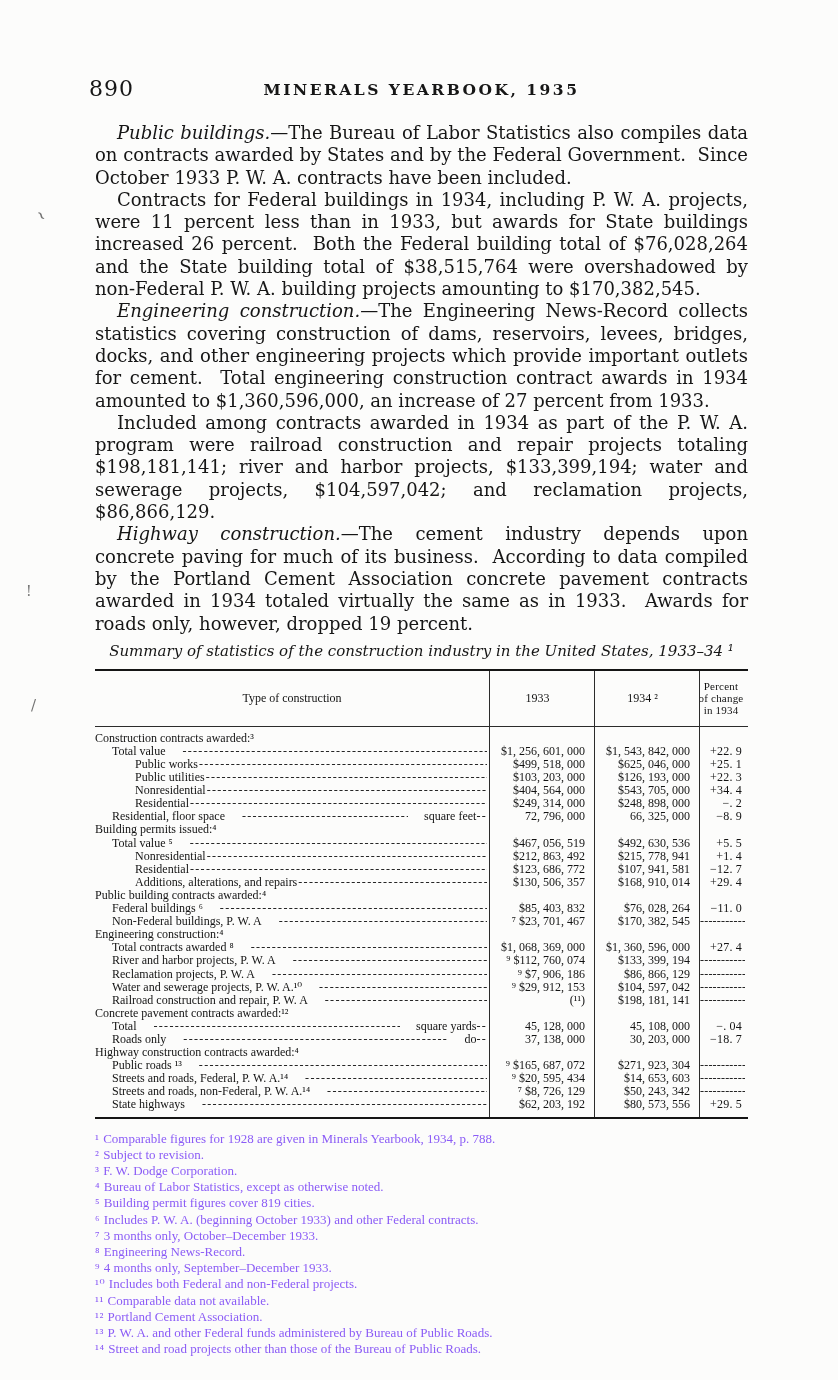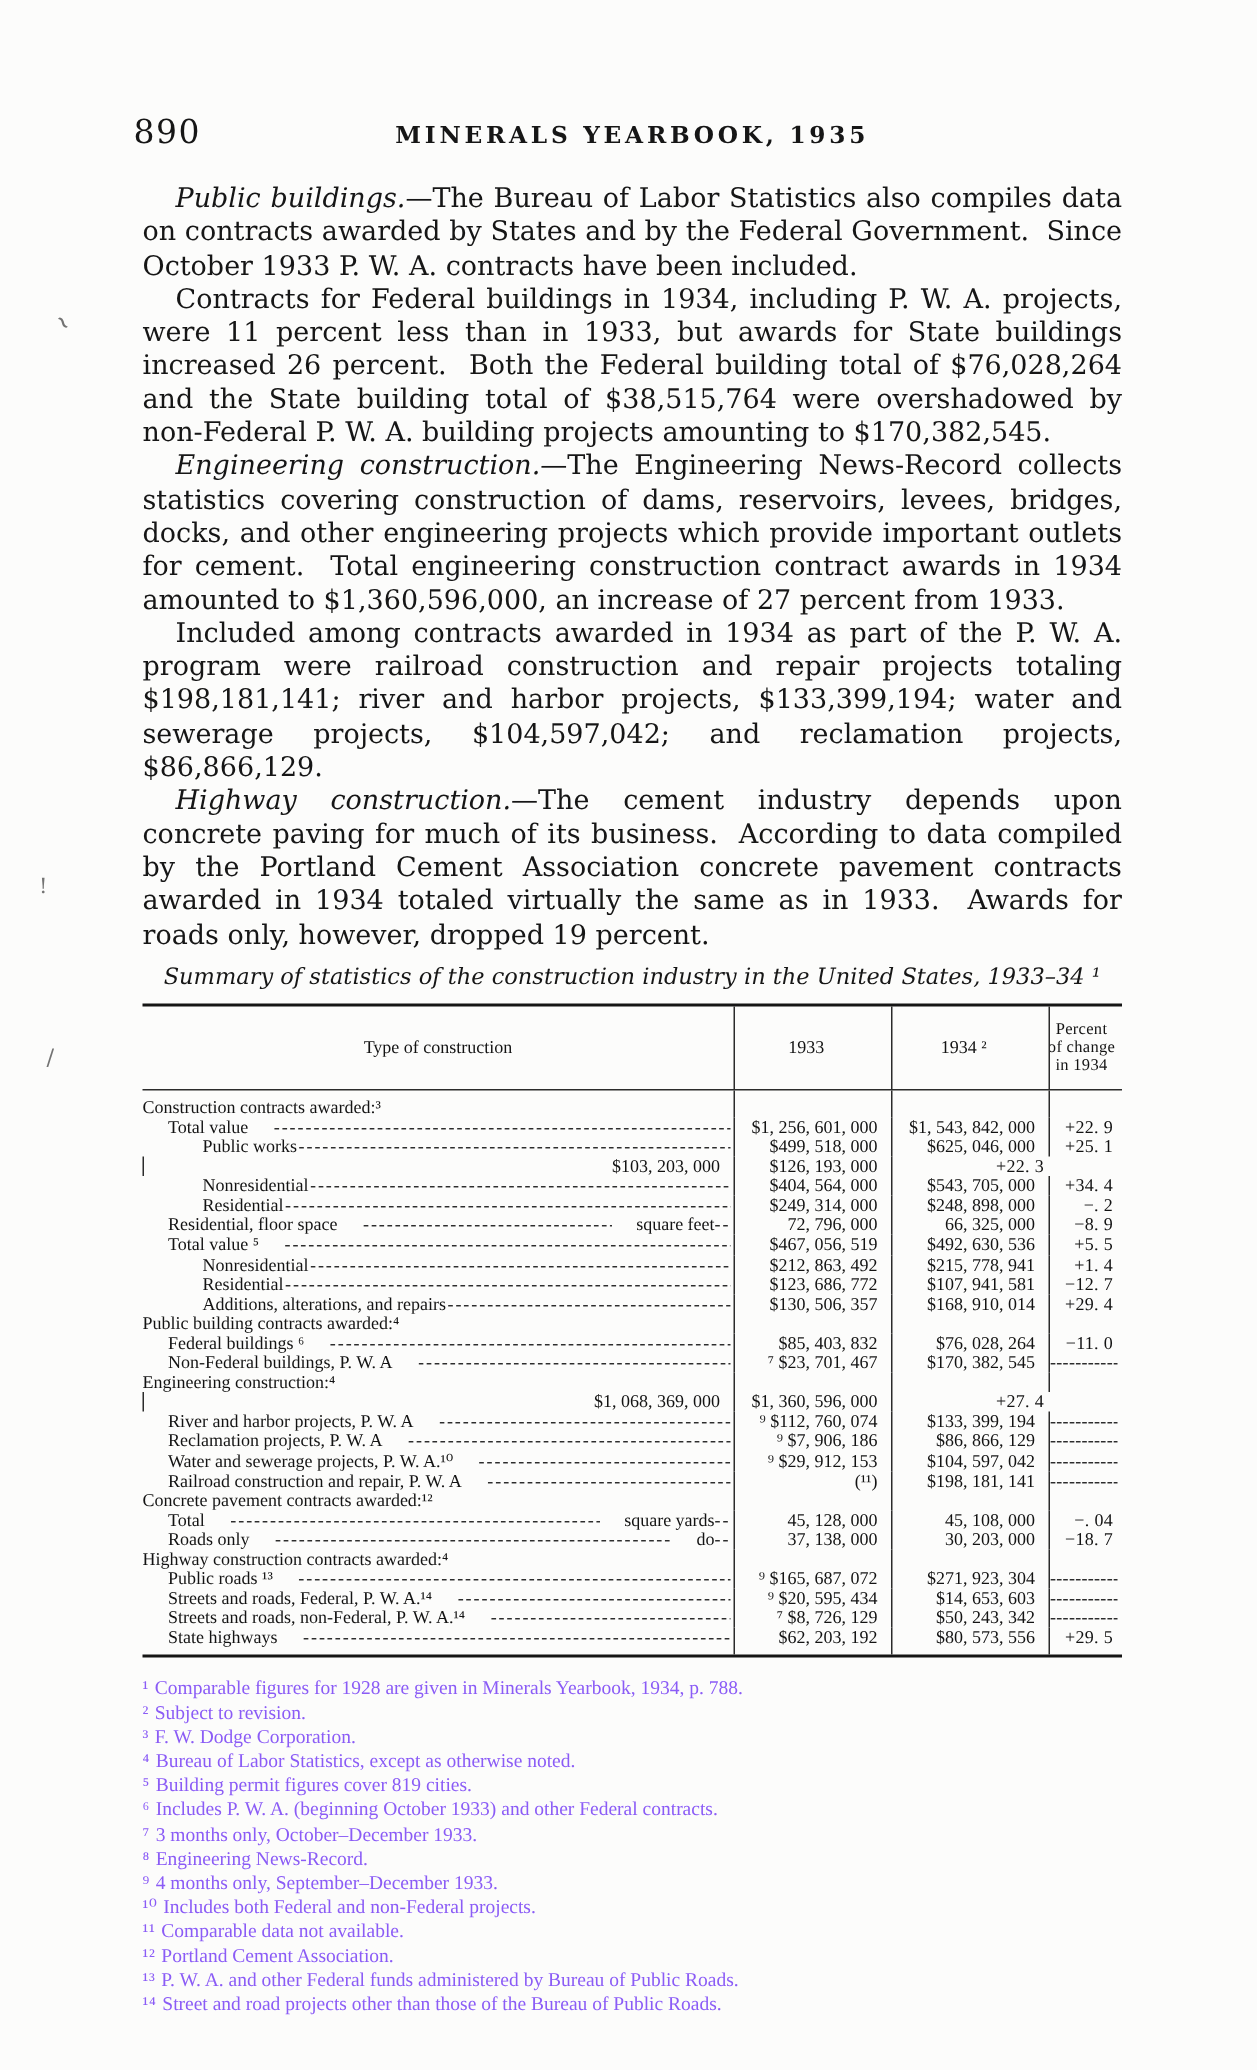--- a/index.html
+++ b/index.html
@@ -114,20 +114,24 @@
           <div class="trow brow">
             <div class="c label ind2">
               <span class="lt">Public works</span>
               <span class="leader"></span>
             </div>
             <div class="c v">$499, 518, 000</div>
             <div class="c v">$625, 046, 000</div>
             <div class="c p">+25. 1</div>
           </div>
           <div class="trow brow">
+            <div class="c label ind2">
+              <span class="lt">Public utilities</span>
+              <span class="leader"></span>
+            </div>
             <div class="c v">$103, 203, 000</div>
             <div class="c v">$126, 193, 000</div>
             <div class="c p">+22. 3</div>
           </div>
           <div class="trow brow">
             <div class="c label ind2">
               <span class="lt">Nonresidential</span>
               <span class="leader"></span>
             </div>
             <div class="c v">$404, 564, 000</div>
@@ -147,20 +151,23 @@
             <div class="c label ind1">
               <span class="lt">Residential, floor space</span>
               <span class="leader"></span>
               <span class="unit">square feet</span>
             </div>
             <div class="c v">72, 796, 000</div>
             <div class="c v">66, 325, 000</div>
             <div class="c p">−8. 9</div>
           </div>
           <div class="trow brow">
+            <div class="c label ind0">
+              <span class="lt">Building permits issued:⁴</span>
+            </div>
             <div class="c v"></div>
             <div class="c v"></div>
             <div class="c p"></div>
           </div>
           <div class="trow brow">
             <div class="c label ind1">
               <span class="lt">Total value ⁵</span>
               <span class="leader"></span>
             </div>
             <div class="c v">$467, 056, 519</div>
@@ -222,20 +229,24 @@
           </div>
           <div class="trow brow">
             <div class="c label ind0">
               <span class="lt">Engineering construction:⁴</span>
             </div>
             <div class="c v"></div>
             <div class="c v"></div>
             <div class="c p"></div>
           </div>
           <div class="trow brow">
+            <div class="c label ind1">
+              <span class="lt">Total contracts awarded ⁸</span>
+              <span class="leader"></span>
+            </div>
             <div class="c v">$1, 068, 369, 000</div>
             <div class="c v">$1, 360, 596, 000</div>
             <div class="c p">+27. 4</div>
           </div>
           <div class="trow brow">
             <div class="c label ind1">
               <span class="lt">River and harbor projects, P. W. A</span>
               <span class="leader"></span>
             </div>
             <div class="c v">⁹ $112, 760, 074</div>

